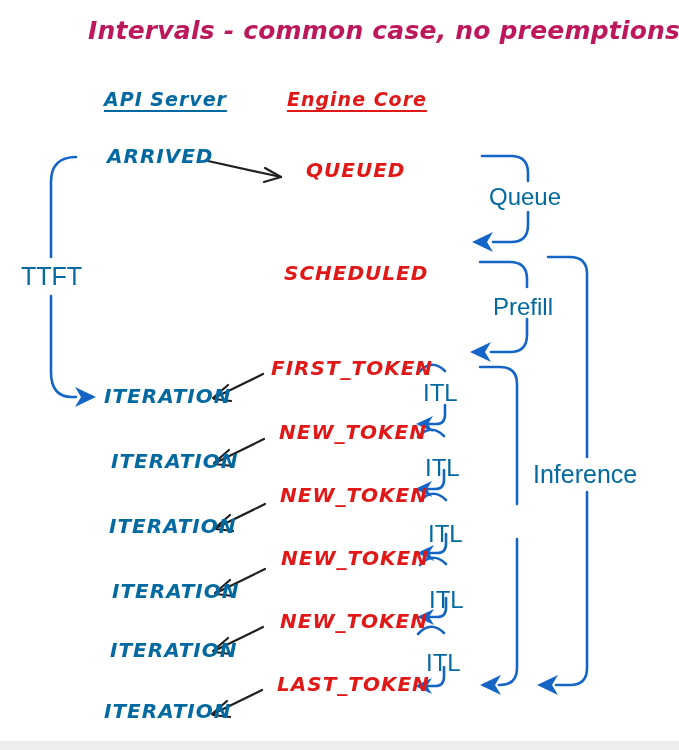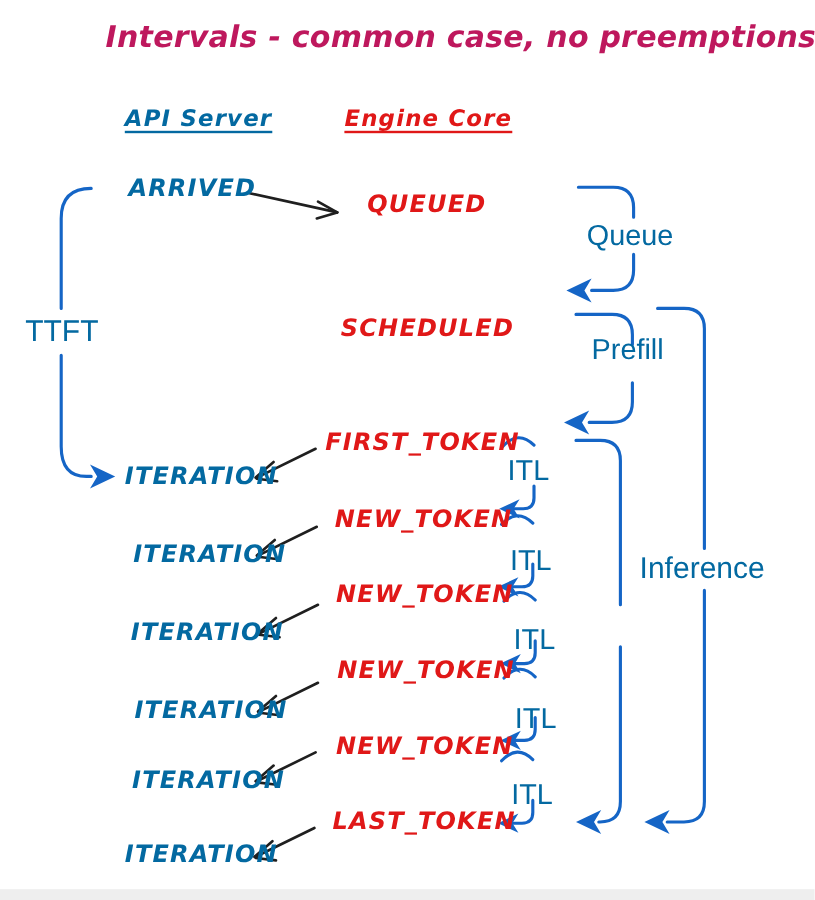--- a/index.html
+++ b/index.html
@@ -114,21 +114,21 @@
   <div class="lbl hand evt red" style="left:284px;top:263px;">SCHEDULED</div>
   <div class="lbl hand evt red" style="left:271px;top:358px;">FIRST_TOKEN</div>
   <div class="lbl hand evt red" style="left:279px;top:422px;">NEW_TOKEN</div>
   <div class="lbl hand evt red" style="left:280px;top:485px;">NEW_TOKEN</div>
   <div class="lbl hand evt red" style="left:281px;top:548px;">NEW_TOKEN</div>
   <div class="lbl hand evt red" style="left:280px;top:611px;">NEW_TOKEN</div>
   <div class="lbl hand evt red" style="left:277px;top:674px;">LAST_TOKEN</div>
 
   <div class="lbl blue iv-lg" style="left:21px;top:263px;">TTFT</div>
   <div class="lbl blue iv-md" style="left:489px;top:184px;">Queue</div>
-  <div class="lbl blue iv-md" style="left:493px;top:279px;text-align:right;">Prefill</div>
+  <div class="lbl blue iv-md" style="left:493px;top:294px;text-align:right;">Prefill</div>
   <div class="lbl blue iv-lg" style="left:533px;top:461px;">Inference</div>
   <div class="lbl blue iv-sm" style="left:423px;top:380px;">ITL</div>
   <div class="lbl blue iv-sm" style="left:425px;top:455px;">ITL</div>
   <div class="lbl blue iv-sm" style="left:428px;top:521px;">ITL</div>
   <div class="lbl blue iv-sm" style="left:429px;top:587px;">ITL</div>
   <div class="lbl blue iv-sm" style="left:426px;top:650px;">ITL</div>
 
   <div class="bottom-edge"></div>
 </div>
 

